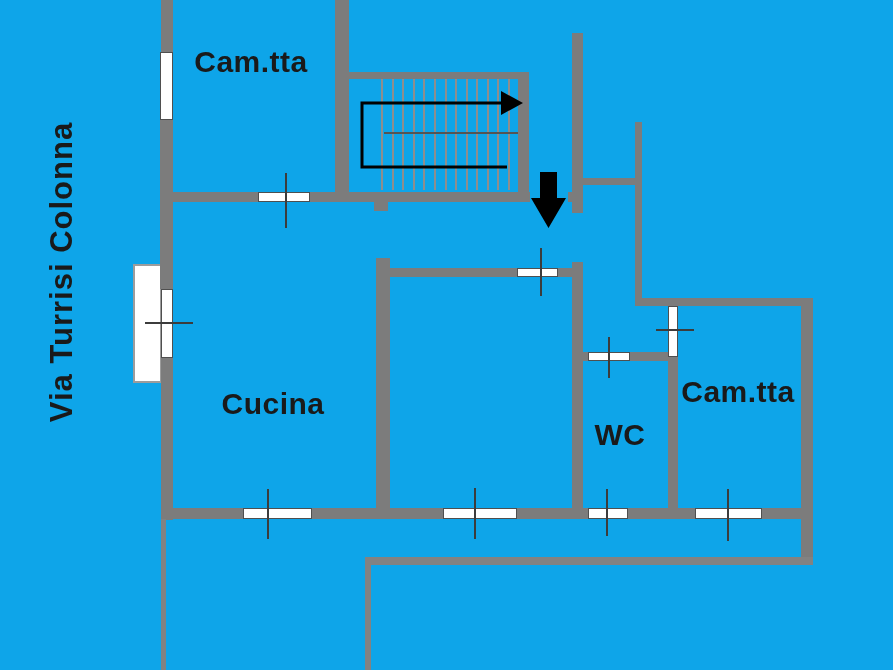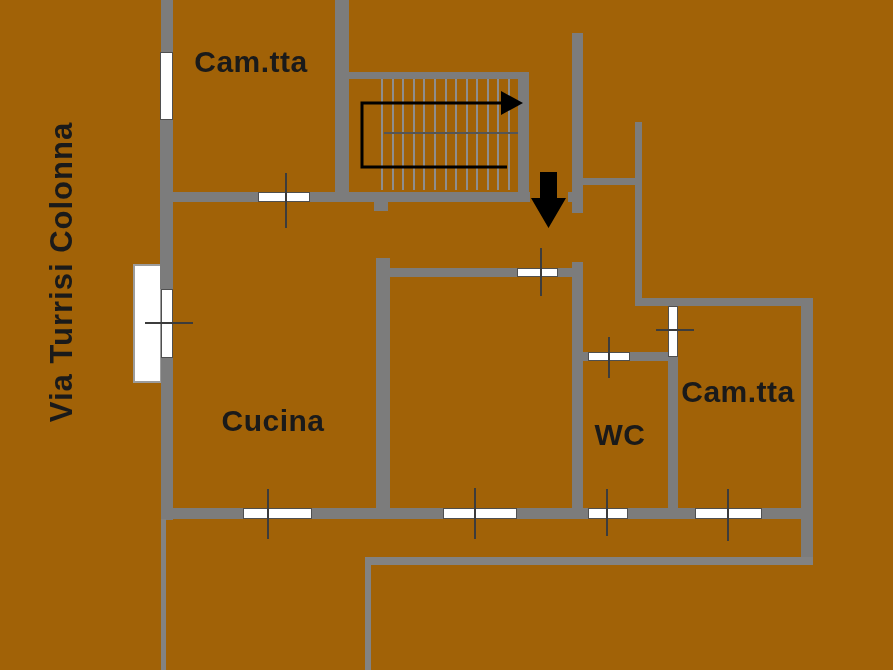--- a/index.html
+++ b/index.html
@@ -1,19 +1,19 @@
 <!DOCTYPE html>
 <html><head>
 <meta charset="utf-8">
 <style>
   html,body{margin:0;padding:0;background:#ffffff;}
   .plan{
     position:relative;
     width:893px;height:670px;
-    background:#a16207;
+    background:#0ea5e9;
     overflow:hidden;
     font-family:"Liberation Sans", sans-serif;
   }
   .abs{position:absolute;}
   .lbl{
     position:absolute;
     transform:translate(-50%,-50%);
     font-weight:bold;
     color:#1a1a1a;
     font-size:30px;
@@ -103,19 +103,19 @@
     <g>
       <polyline points="507,167 362,167 362,103 501,103" fill="none" stroke="#000000" stroke-width="3"></polyline>
       <polygon points="501,91 523,103 501,115" fill="#000000"></polygon>
     </g>
     <g>
       <polygon points="540,172 557,172 557,198 566,198 548.5,228 531,198 540,198" fill="#000000"></polygon>
     </g>
   </svg>
 
   <div class="lbl" style="left:251px;top:62px;">Cam.tta</div>
-  <div class="lbl" style="left:273px;top:404px;margin-top:17px;">Cucina</div>
+  <div class="lbl" style="left:273px;top:404px;">Cucina</div>
   <div class="lbl" style="left:620px;top:435px;">WC</div>
   <div class="lbl" style="left:738px;top:392px;">Cam.tta</div>
 
   <div class="lbl lbl-street" style="left:62px;top:272px;">Via Turrisi Colonna</div>
 
 </div>
 
 </body></html>

